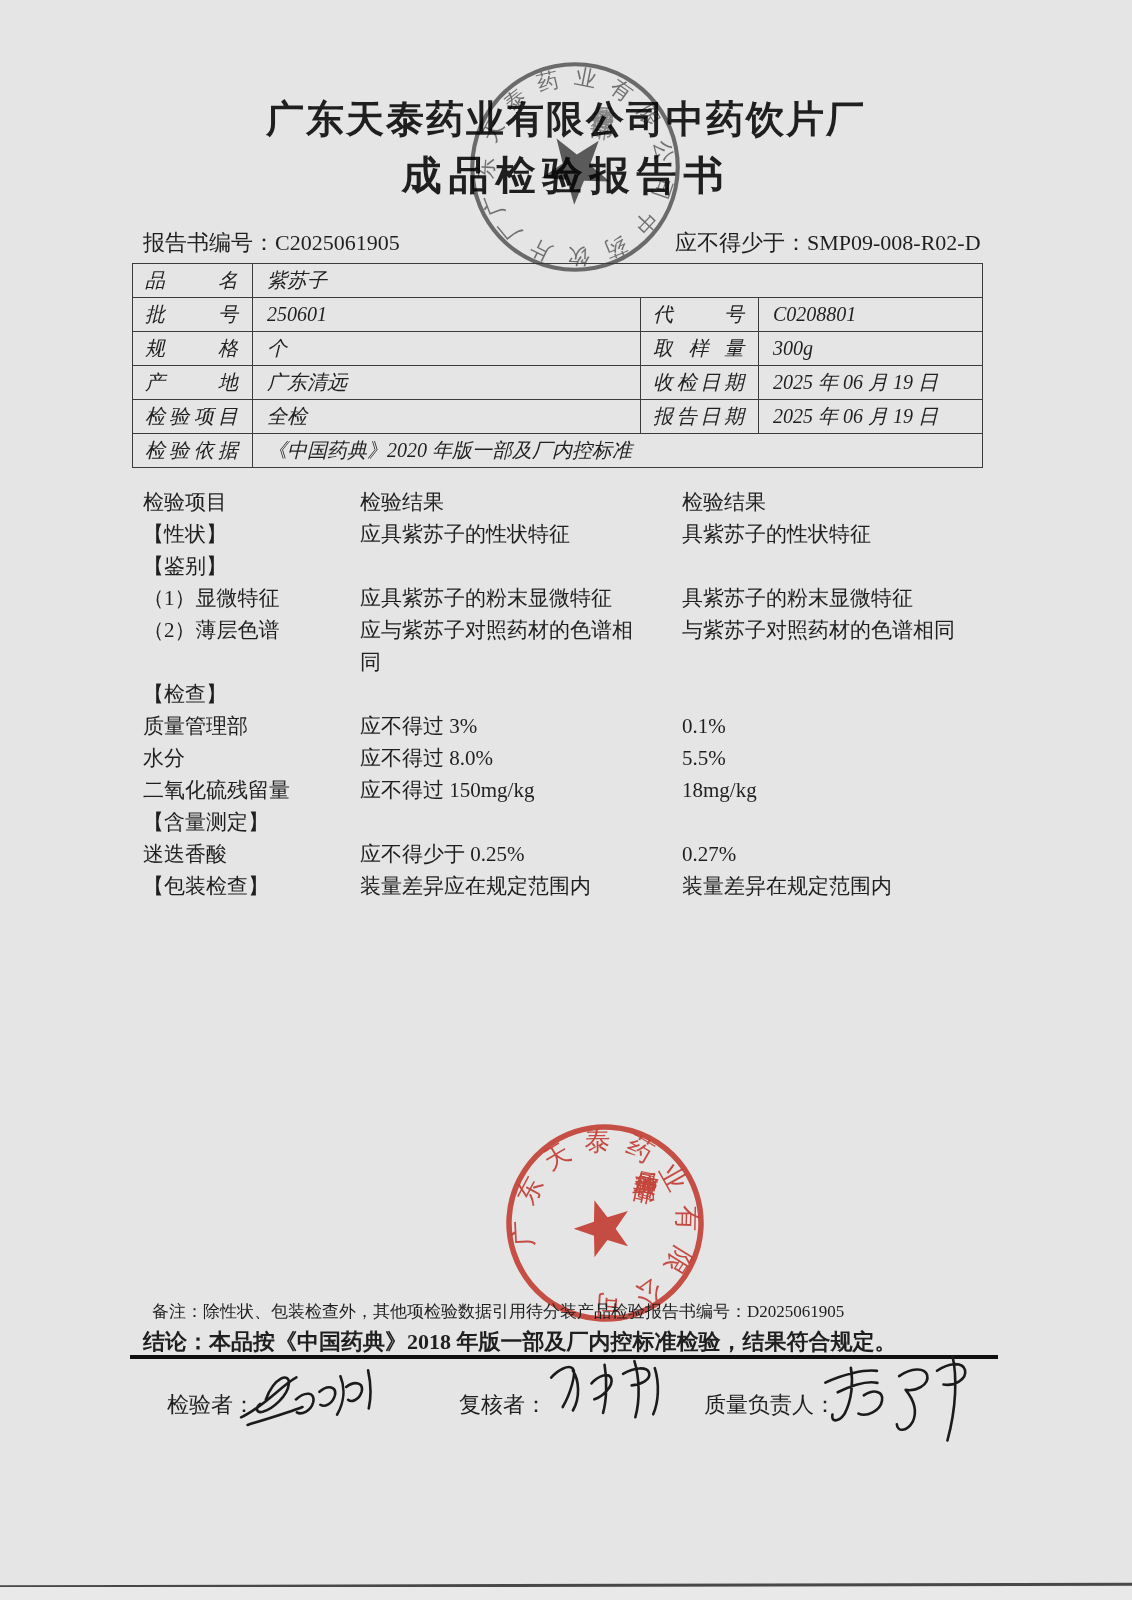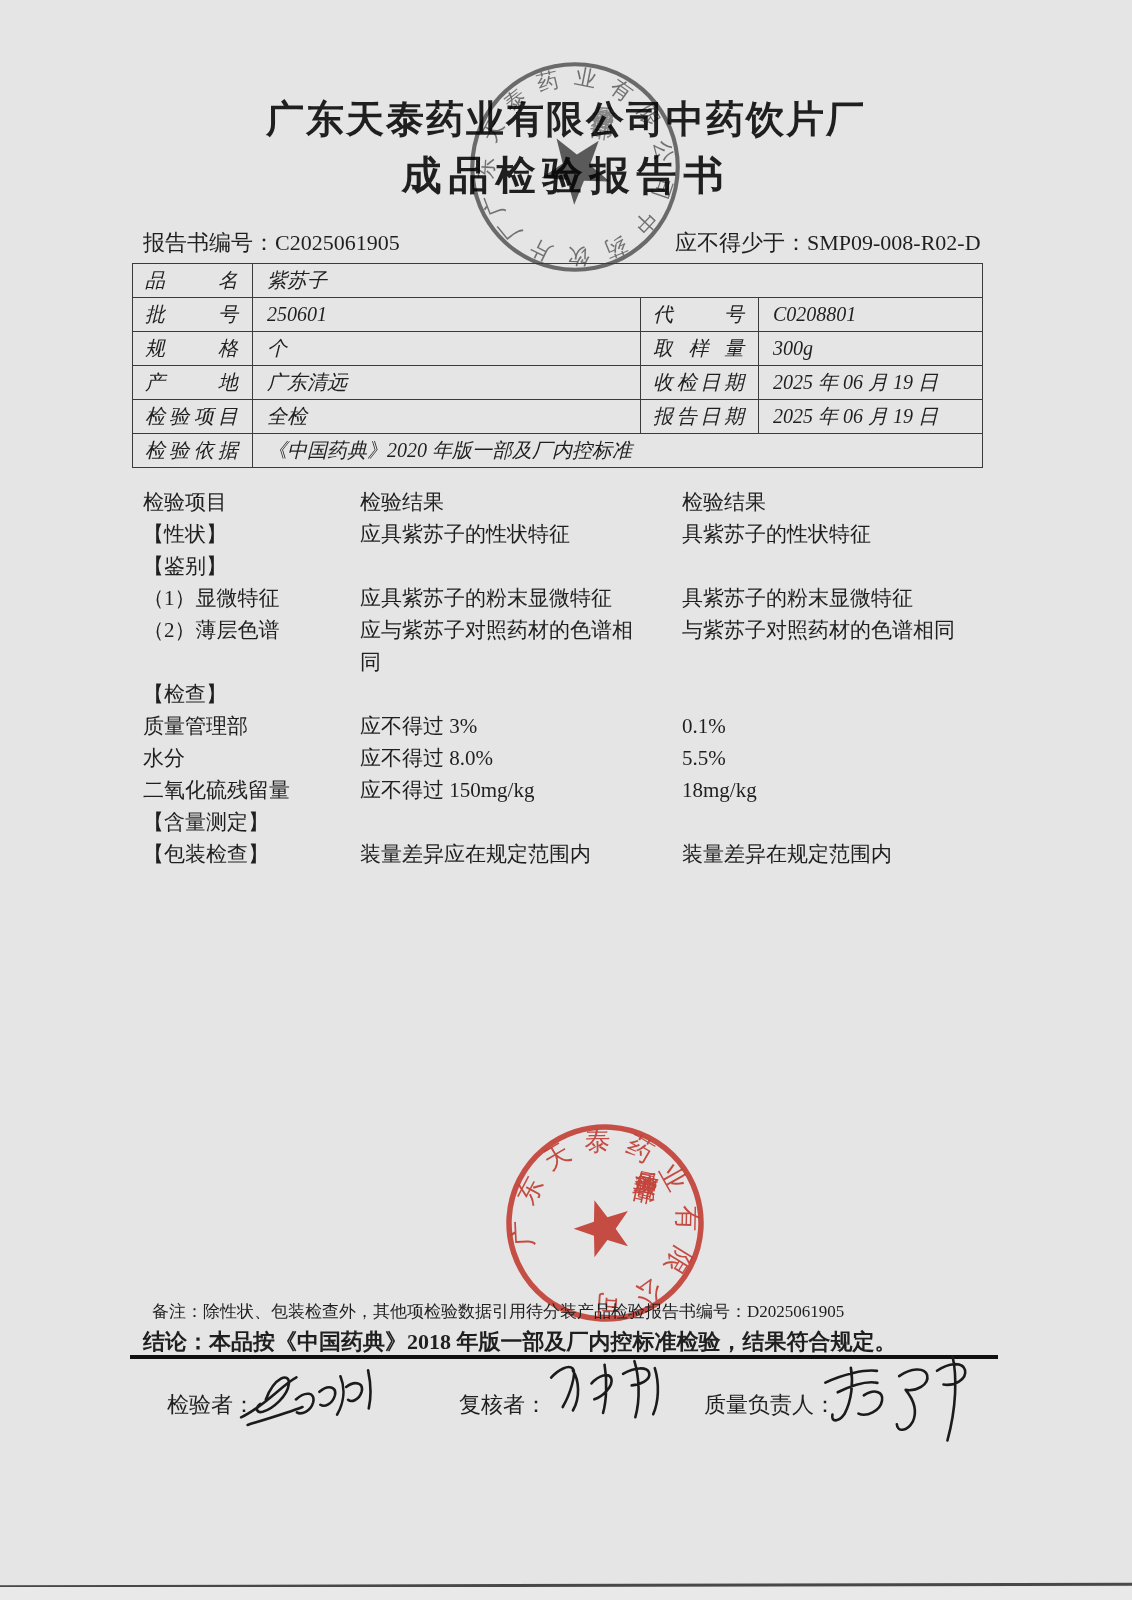--- a/index.html
+++ b/index.html
@@ -173,20 +173,25 @@
       <span class="c1">二氧化硫残留量</span>
       <span class="c2">应不得过 150mg/kg</span>
       <span class="c3">18mg/kg</span>
     </div>
     <div class="r-row">
       <span class="c1">【含量测定】</span>
       <span class="c2"></span>
       <span class="c3"></span>
     </div>
     <div class="r-row">
+      <span class="c1">迷迭香酸</span>
+      <span class="c2">应不得少于 0.25%</span>
+      <span class="c3">0.27%</span>
+    </div>
+    <div class="r-row">
       <span class="c1">【包装检查】</span>
       <span class="c2">装量差异应在规定范围内</span>
       <span class="c3">装量差异在规定范围内</span>
     </div>
   </div>
 
   <svg class="stamp stamp-red" viewBox="0 0 230 230">
     <g transform="rotate(-18 115 115)">
       <circle cx="115" cy="115" r="96" fill="none" stroke="#d53428" stroke-width="5.5" opacity="0.9"></circle>
       <path id="rd-arc" d="M 42,115 a 73,73 0 1,1 146,0 a 73,73 0 1,1 -146,0" fill="none"></path>

